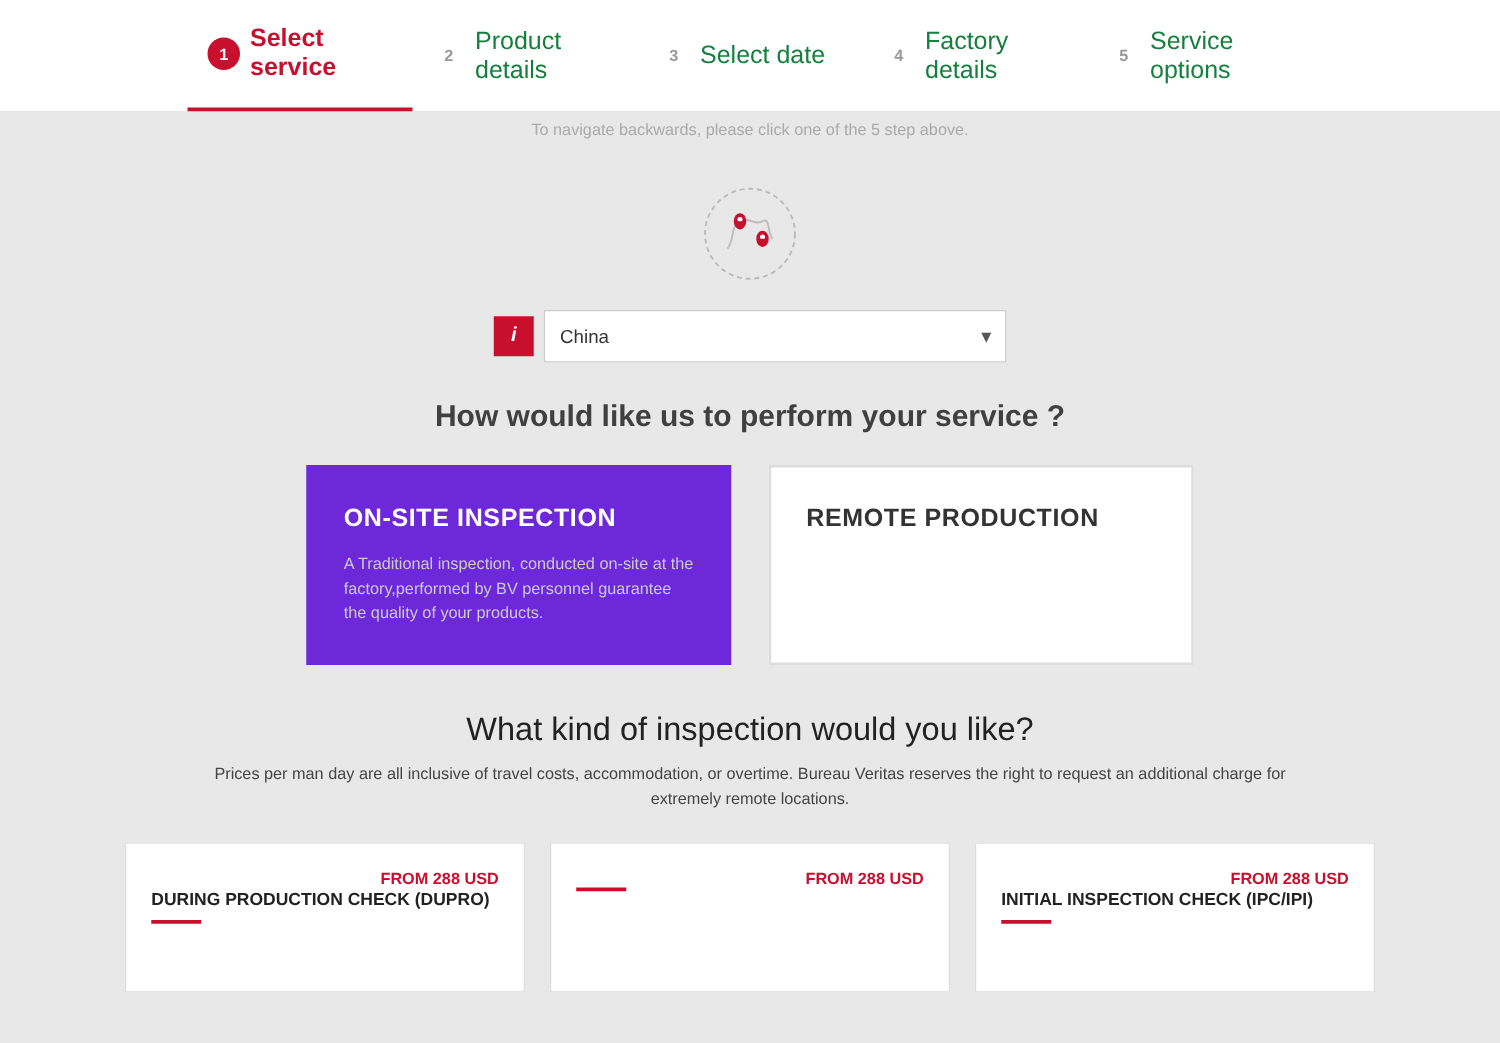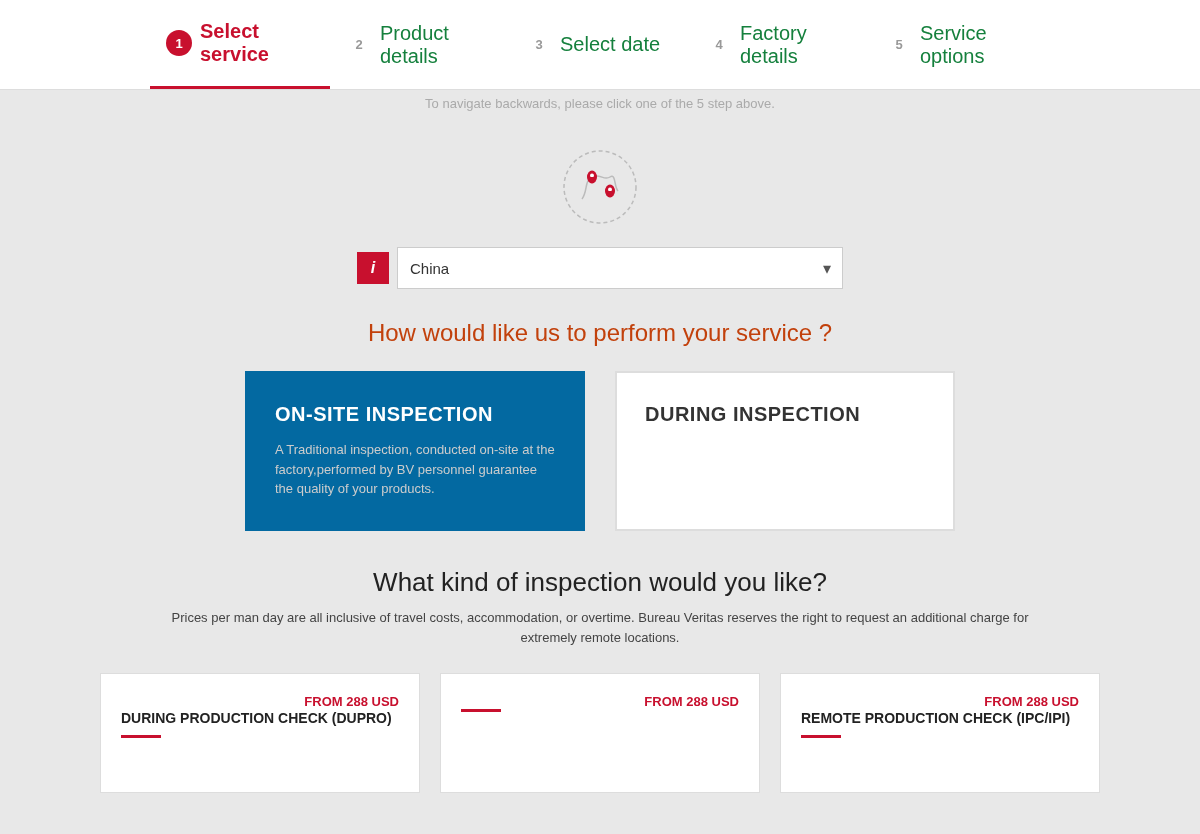--- a/index.html
+++ b/index.html
@@ -116,21 +116,21 @@
       height: 32px;
       display: flex;
       align-items: center;
       justify-content: center;
       font-style: italic;
       font-weight: bold;
       font-size: 16px;
       flex-shrink: 0;
     }
     .country-select {
-      width: 446px;
+      width: 370px;
       height: 42px;
       border: 1px solid #ccc;
       background: #fff;
       font-size: 15px;
       padding: 0 12px;
       appearance: none;
       -webkit-appearance: none;
       cursor: pointer;
       color: #333;
     }
@@ -143,22 +143,22 @@
       right: 12px;
       top: 50%;
       transform: translateY(-50%);
       color: #555;
       pointer-events: none;
     }
 
     
     .service-heading {
       font-size: 24px;
-      font-weight: 400;
-      color: #c2410c;
+      font-weight: 700;
+      color: #404040;
       text-align: center;
       margin-bottom: 24px;
     }
 
     
     .service-cards {
       display: flex;
       gap: 30px;
       margin-bottom: 36px;
       width: 100%;
@@ -166,21 +166,21 @@
       justify-content: center;
     }
     .service-card {
       flex: 1;
       max-width: 340px;
       padding: 30px 28px;
       cursor: pointer;
       border: 2px solid transparent;
     }
     .service-card.dark {
-      background: #0369a1;
+      background: #6d28d9;
       color: #fff;
     }
     .service-card.light {
       background: #fff;
       color: #333;
       border: 2px solid #ddd;
     }
     .service-card-title {
       font-size: 20px;
       font-weight: 700;
@@ -319,37 +319,37 @@
   </div>
 
   <h2 class="service-heading">How would like us to perform your service ?</h2>
 
   <div class="service-cards">
     <div class="service-card dark">
       <div class="service-card-title">ON-SITE INSPECTION</div>
       <div class="service-card-desc">A Traditional inspection, conducted on-site at the factory,performed by BV personnel guarantee the quality of your products.</div>
     </div>
     <div class="service-card light">
-      <div class="service-card-title">DURING INSPECTION</div>
+      <div class="service-card-title">REMOTE PRODUCTION</div>
     </div>
   </div>
 
   <h2 class="inspection-heading">What kind of inspection would you like?</h2>
   <p class="inspection-note">Prices per man day are all inclusive of travel costs, accommodation, or overtime. Bureau Veritas reserves the right to request an additional charge for extremely remote locations.</p>
 
   <div class="inspection-cards">
     <div class="inspection-card">
       <div class="from-price">FROM 288 USD</div>
       <div class="inspection-card-title">DURING PRODUCTION CHECK (DUPRO)</div>
       <div class="inspection-card-line"></div>
     </div>
     <div class="inspection-card">
       <div class="from-price">FROM 288 USD</div>
       <div class="inspection-card-line"></div>
     </div>
     <div class="inspection-card">
       <div class="from-price">FROM 288 USD</div>
-      <div class="inspection-card-title">REMOTE PRODUCTION CHECK (IPC/IPI)</div>
+      <div class="inspection-card-title">INITIAL INSPECTION CHECK (IPC/IPI)</div>
       <div class="inspection-card-line"></div>
     </div>
   </div>
 
 </div>
 
 </body></html>

